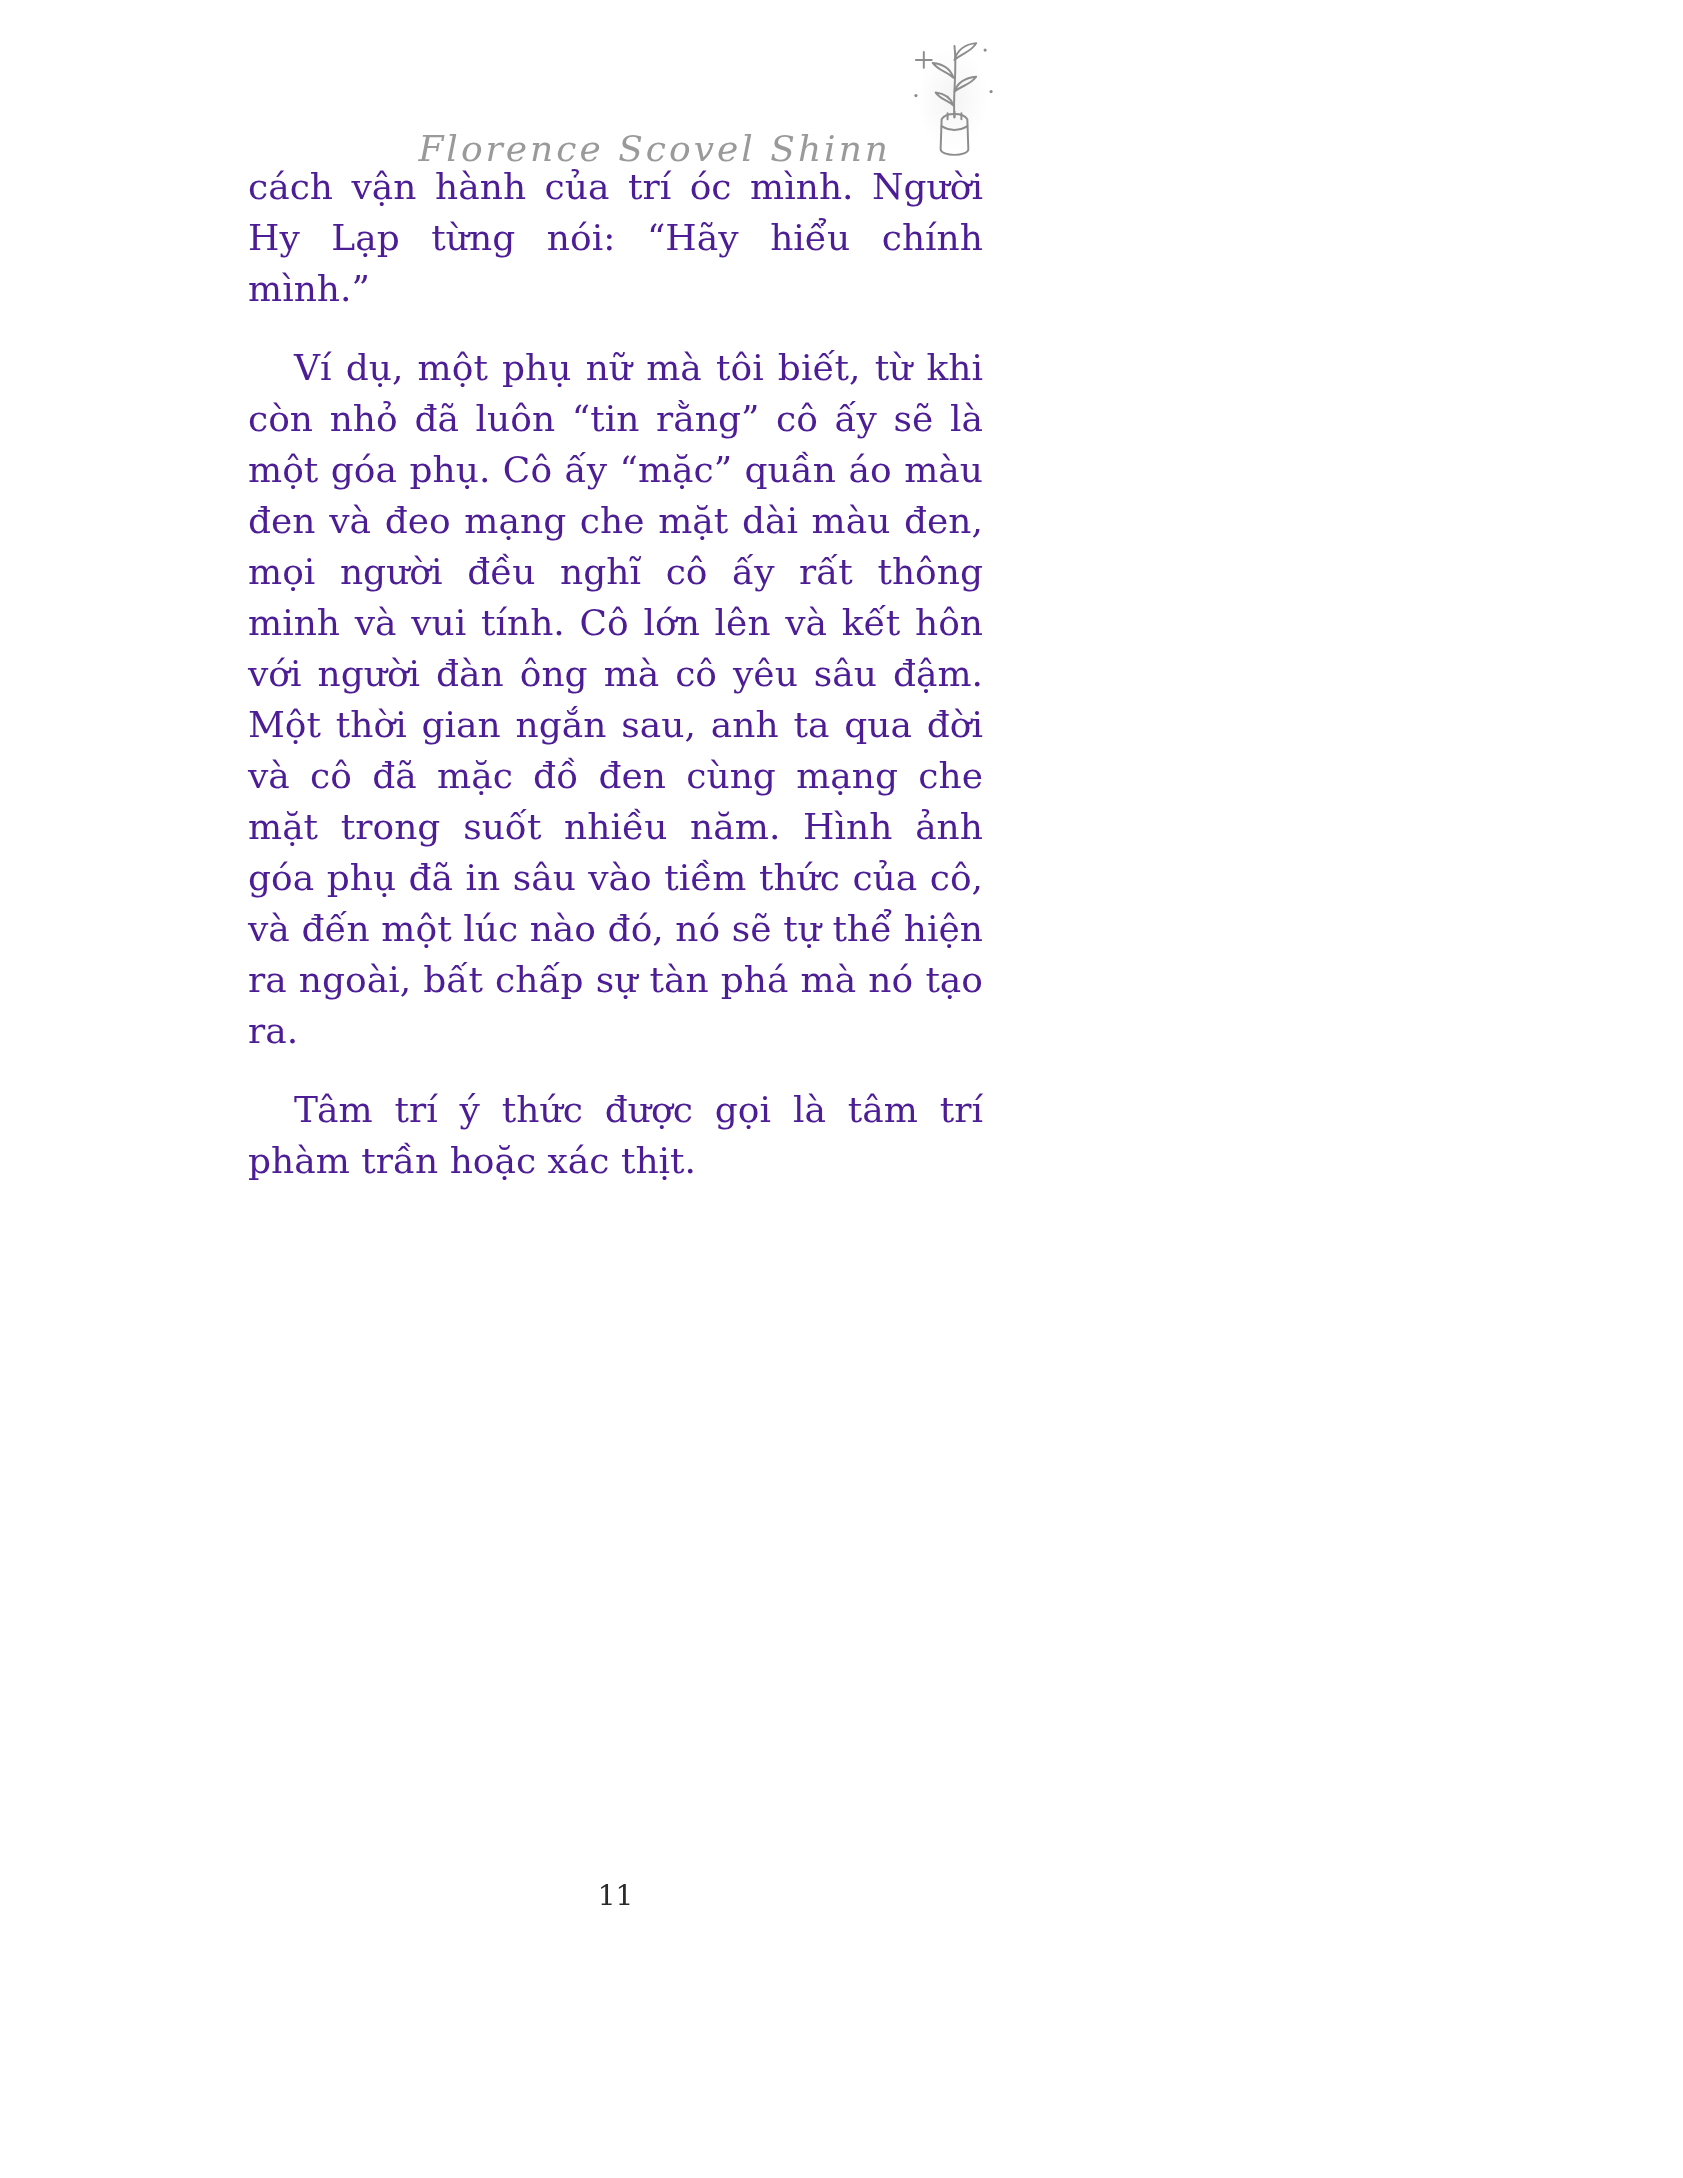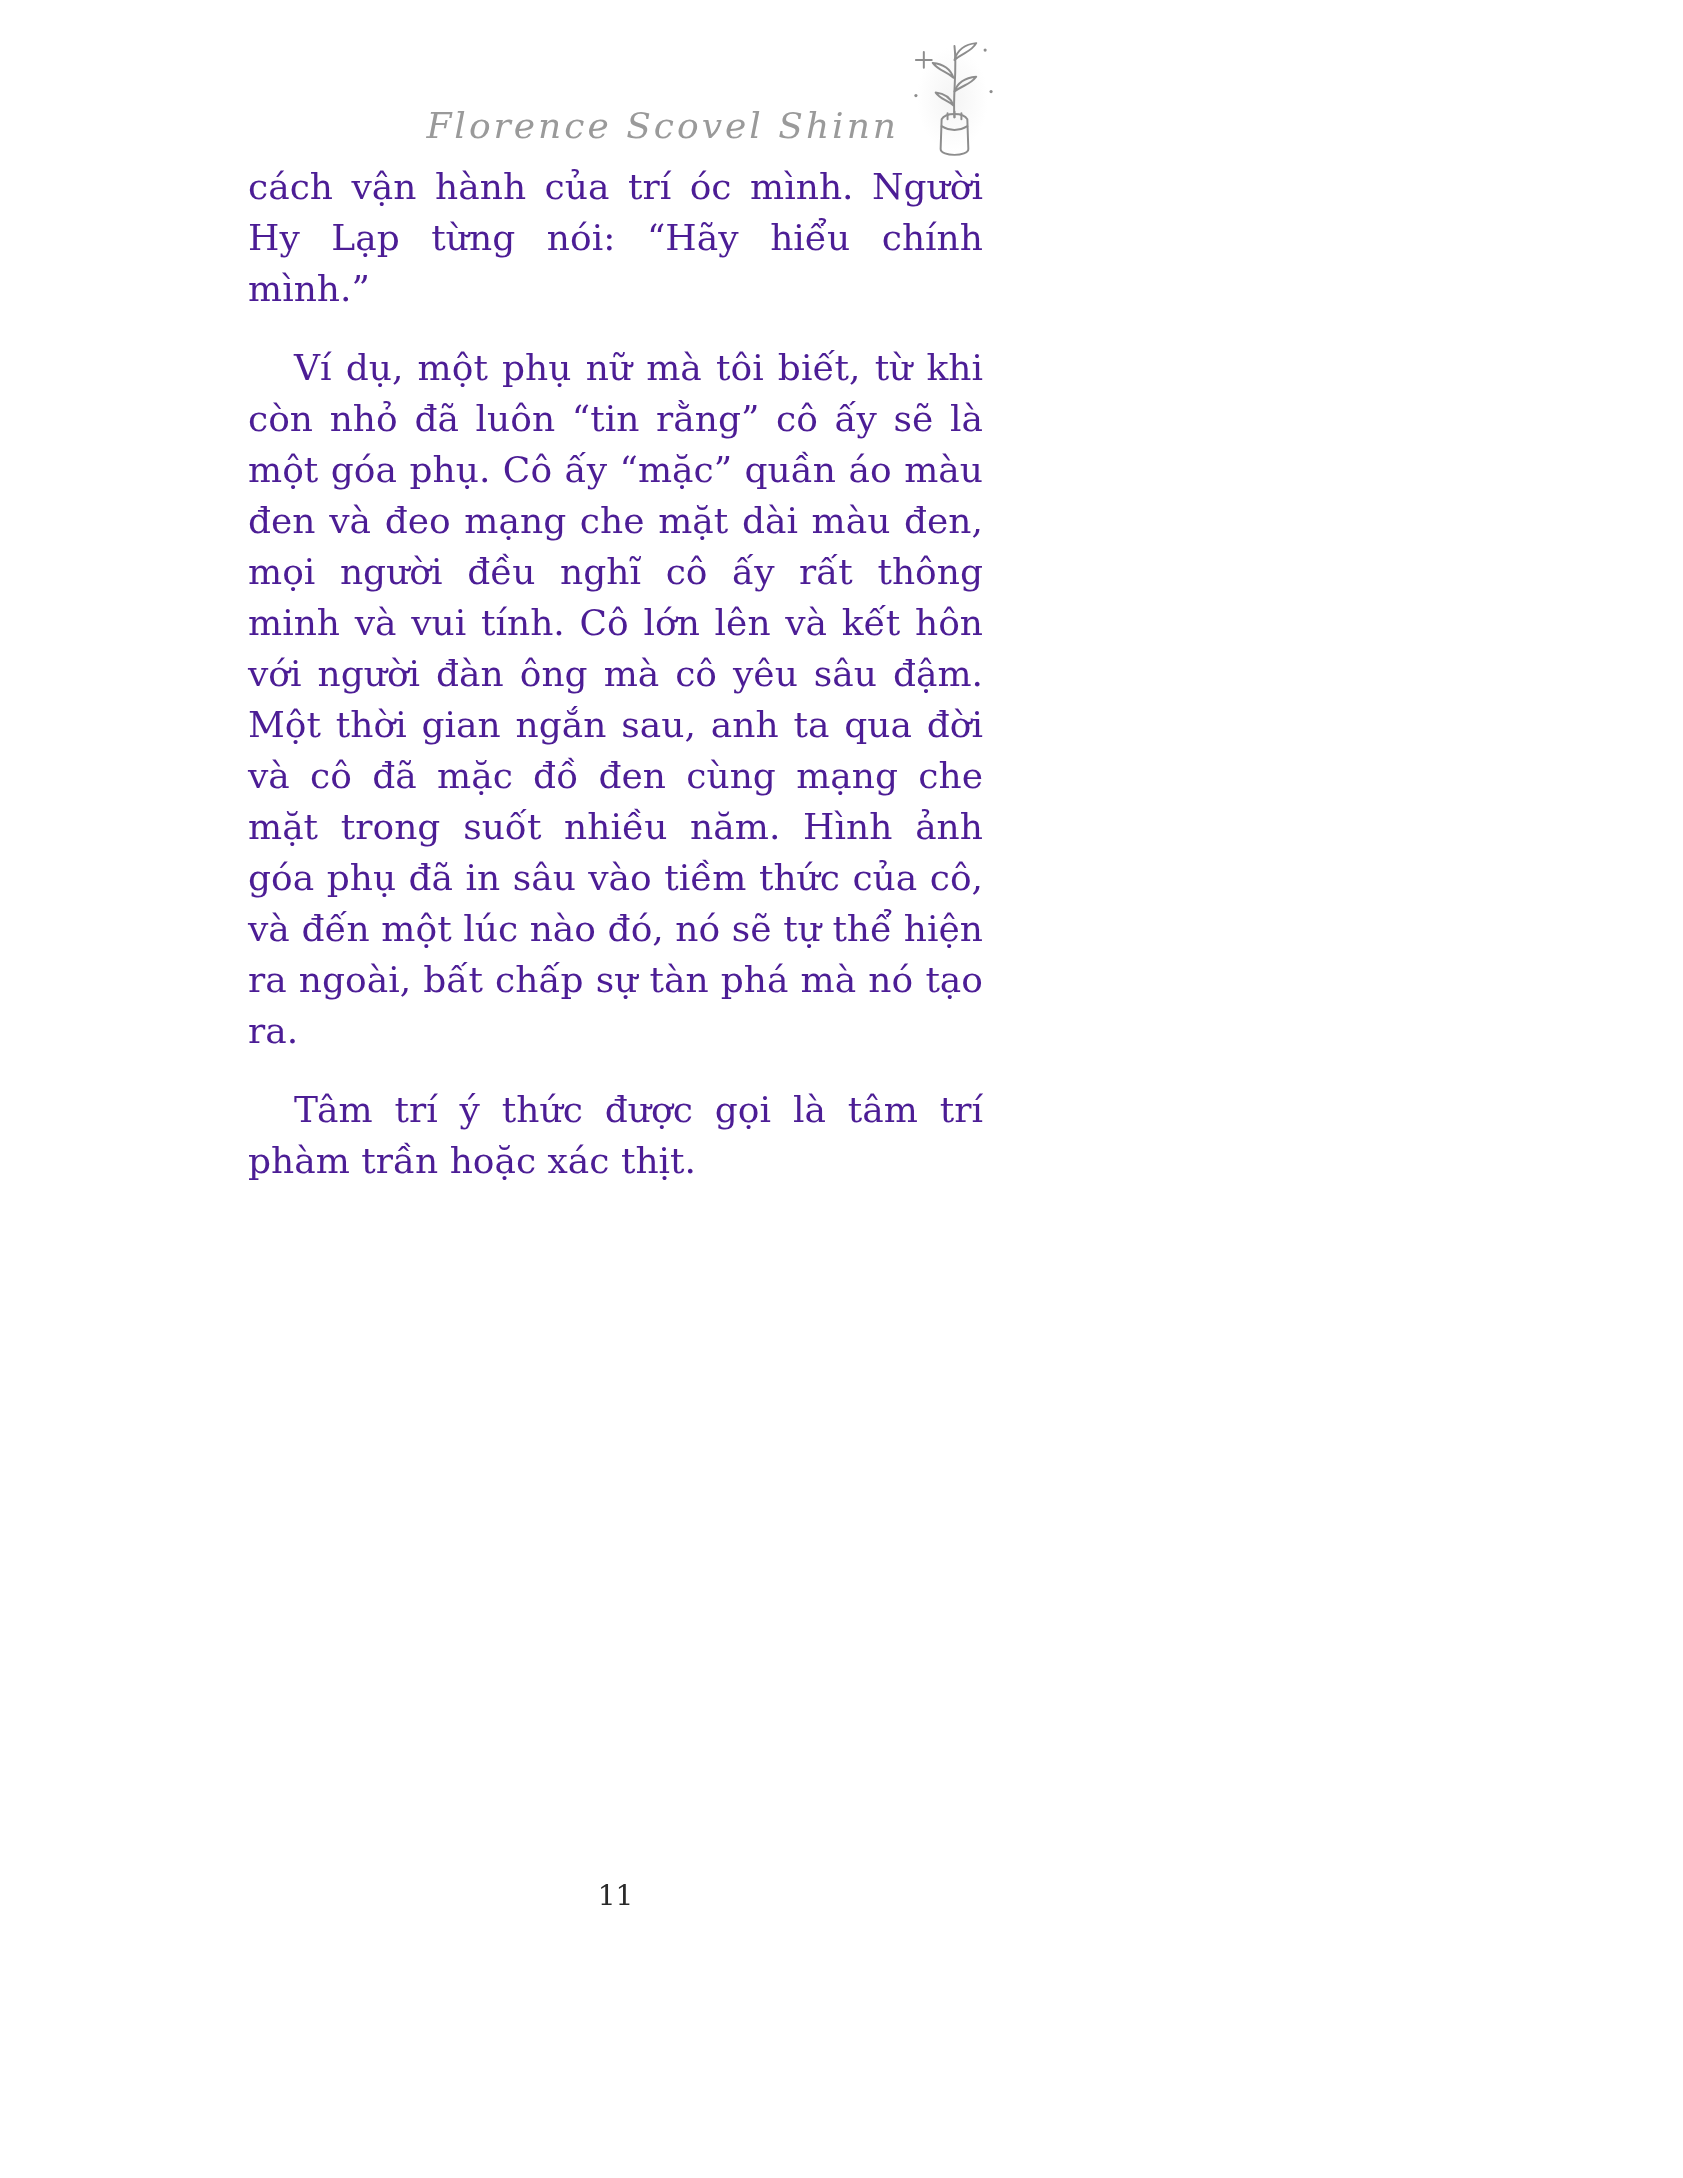--- a/index.html
+++ b/index.html
@@ -17,22 +17,22 @@
     inset: 0;
     background: #ffffff;
   }
   .header-row {
     position: absolute;
     top: 30px;
     left: 248px;
     width: 752px;
     display: flex;
     justify-content: flex-end;
-    align-items: center;
-    gap: 6px;
+    align-items: flex-end;
+    gap: 14px;
   }
   .author-name {
     font-style: italic;
     font-size: 36px;
     letter-spacing: 3px;
     color: #9a9a9a;
     margin-top: 51px;
     white-space: nowrap;
   }
   .deco-icon-wrap {

